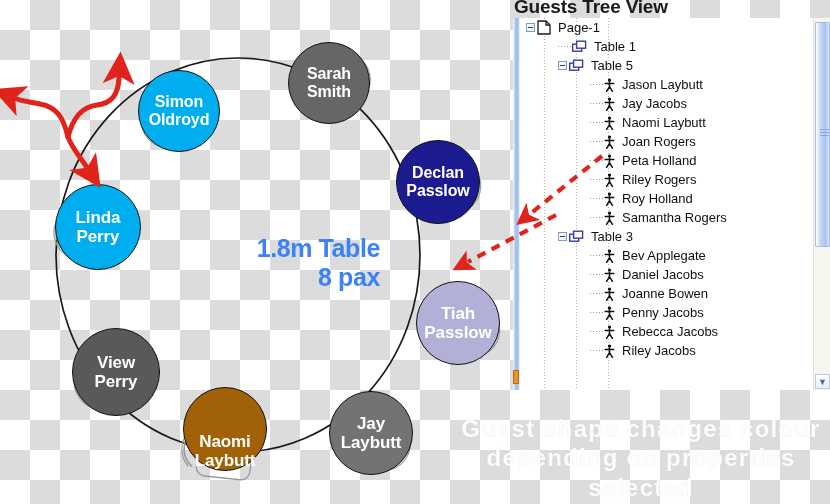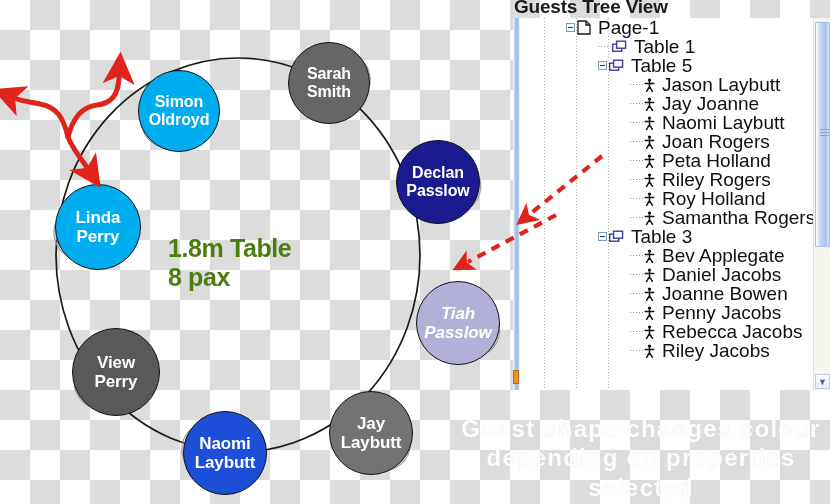--- a/index.html
+++ b/index.html
@@ -31,22 +31,22 @@
     display:flex;align-items:center;justify-content:center;
     text-align:center;color:#ffffff;
     font-weight:bold;line-height:1.12;
     box-sizing:border-box;
     letter-spacing:-0.1px;
   }
   .guest span{display:block;pointer-events:none;}
 
   .table-label{
     position:absolute;
-    text-align:left;
-    color:#4d7c0f;
+    text-align:right;
+    color:#3b82f6;
     font-weight:bold;
     line-height:1.15;
     font-size:25px;
     letter-spacing:-0.4px;
   }
 
   
   #watermark{
     position:absolute;left:452px;top:414px;width:378px;
     text-align:center;
@@ -100,21 +100,21 @@
     background:linear-gradient(to bottom,#ffffff,#e7eefa);
     border:1px solid #b9cbe8;box-sizing:border-box;
   }
 
   #tree-scroll{
     position:absolute;left:7px;top:0px;right:17px;height:372px;
     overflow:hidden;
   }
   .row{
     position:relative;height:19px;display:flex;align-items:center;
-    font-size:19px;color:#101010;white-space:nowrap;padding-left:40px;
+    font-size:13px;color:#101010;white-space:nowrap;
   }
   .row .lbl{padding:0 3px;line-height:17px;}
   .row.sel .lbl{background:#e8e3cf;}
 
   .ind{display:inline-block;flex:0 0 auto;}
   .plus{
     width:9px;height:9px;border:1px solid #7e9dc4;background:#f4f8fd;
     box-sizing:border-box;position:relative;margin-right:2px;flex:0 0 auto;
   }
   .plus::before{
@@ -216,33 +216,33 @@
             <span>Sarah</span>
             <span>Smith</span>
           </div>
         </div>
         <div class="guest" style="left: 396px; top: 140px; width: 84px; height: 84px; background: rgb(27, 27, 143); font-size: 16px;">
           <div>
             <span>Declan</span>
             <span>Passlow</span>
           </div>
         </div>
-        <div class="guest" style="left: 416px; top: 281px; width: 84px; height: 84px; background: rgb(179, 176, 216); font-size: 17px; font-style: italic;">
+        <div class="guest" style="left: 416px; top: 281px; width: 84px; height: 84px; background: rgb(179, 176, 216); font-size: 17px;">
           <div>
             <span>Tiah</span>
             <span>Passlow</span>
           </div>
         </div>
         <div class="guest" style="left: 329px; top: 391px; width: 84px; height: 84px; background: #737373; font-size: 17px;">
           <div>
             <span>Jay</span>
             <span>Laybutt</span>
           </div>
         </div>
-        <div class="guest" style="left: 183px; top: 411px; width: 84px; height: 84px; background: #1d4ed8; font-size: 17px;">
+        <div class="guest" style="left: 183px; top: 387px; width: 84px; height: 84px; background: #a16207; font-size: 17px; align-items: flex-end;">
           <div>
             <span>Naomi</span>
             <span>Laybutt</span>
           </div>
         </div>
         <div class="guest" style="left: 72px; top: 328px; width: 88px; height: 88px; background: rgb(88, 89, 91); font-size: 17px;">
           <div>
             <span>View</span>
             <span>Perry</span>
           </div>
@@ -319,21 +319,21 @@
           </div>
           <div class="row">
             <span class="ind" style="width: 70px;"></span>
             <span class="dotline"></span>
             <span class="ico">
               <svg width="11" height="14" viewBox="0 0 11 14">
                 <circle cx="5.5" cy="2.1" r="1.7" fill="#111"></circle>
                 <path d="M5.5 4 v4.6 M1.2 5.4 h8.6 M5.5 8.6 L2.6 13.4 M5.5 8.6 L8.4 13.4" stroke="#111" stroke-width="1.5" fill="none" stroke-linecap="round"></path>
               </svg>
             </span>
-            <span class="lbl">Jay Joanne</span>
+            <span class="lbl">Jay Jacobs</span>
           </div>
           <div class="row">
             <span class="ind" style="width: 70px;"></span>
             <span class="dotline"></span>
             <span class="ico">
               <svg width="11" height="14" viewBox="0 0 11 14">
                 <circle cx="5.5" cy="2.1" r="1.7" fill="#111"></circle>
                 <path d="M5.5 4 v4.6 M1.2 5.4 h8.6 M5.5 8.6 L2.6 13.4 M5.5 8.6 L8.4 13.4" stroke="#111" stroke-width="1.5" fill="none" stroke-linecap="round"></path>
               </svg>
             </span>

